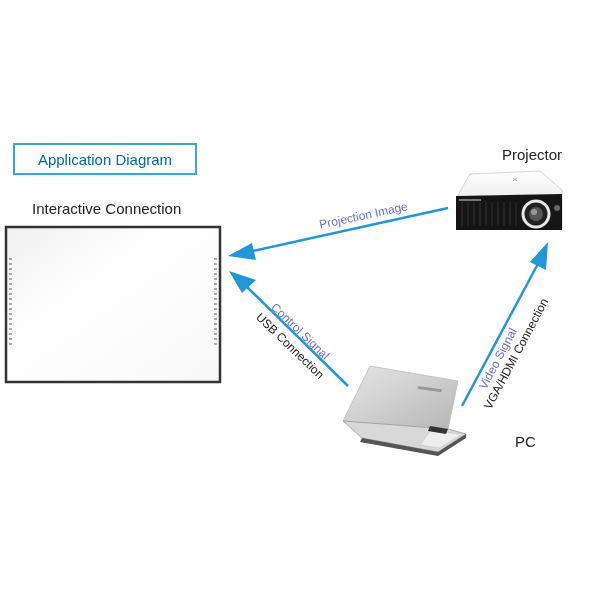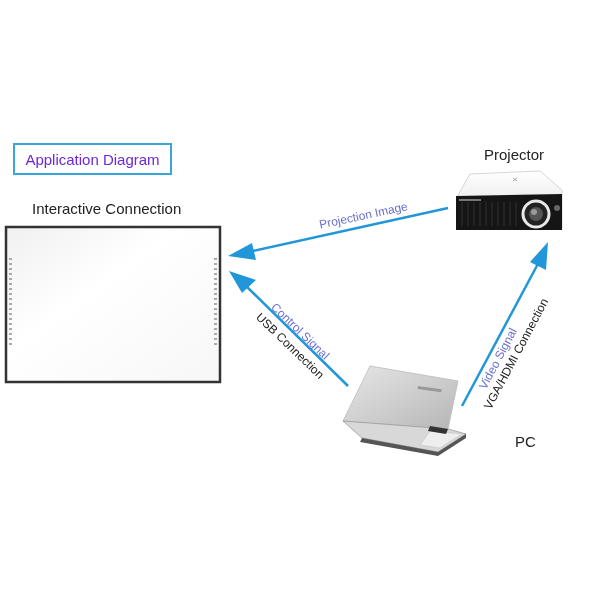--- a/index.html
+++ b/index.html
@@ -1,33 +1,33 @@
 <!DOCTYPE html>
 <html><head>
 <meta charset="utf-8">
 <style>
   html, body { margin:0; padding:0; background:#ffffff; }
   body { width:600px; height:600px; position:relative; overflow:hidden; font-family:"Liberation Sans", sans-serif; }
   .abs { position:absolute; }
-  .title-box { left:13px; top:143px; width:159px; height:32px; border:2px solid #3aa6d8; box-sizing:border-box; display:flex; align-items:center; justify-content:center; font-size:15px; color:#6d28d9; }
+  .title-box { left:13px; top:143px; width:184px; height:32px; border:2px solid #3aa6d8; box-sizing:border-box; display:flex; align-items:center; justify-content:center; font-size:15px; color:#0369a1; }
   .label { font-size:15px; color:#222; white-space:nowrap; }
   svg { position:absolute; left:0; top:0; }
   .rot { position:absolute; white-space:nowrap; font-size:12px; transform-origin:0 0; }
   .sig { color:#6a70d0; }
   .conn { color:#222; }
 </style>
 </head>
 <body>
 
 <div class="abs title-box">
   <span>Application Diagram</span>
 </div>
 
 <div class="abs label" style="left:32px; top:200px;">Interactive Connection</div>
-<div class="abs label" style="left:484px; top:146px;">Projector</div>
+<div class="abs label" style="left:502px; top:146px;">Projector</div>
 <div class="abs label" style="left:515px; top:433px;">PC</div>
 
 <svg width="600" height="600" viewBox="0 0 600 600">
   <defs>
     <linearGradient id="wbg" x1="0" y1="0" x2="1" y2="1">
       <stop offset="0" stop-color="#f0f0f0"></stop>
       <stop offset="0.4" stop-color="#ffffff"></stop>
       <stop offset="1" stop-color="#f7f7f7"></stop>
     </linearGradient>
     <linearGradient id="lidg" x1="0" y1="0" x2="1" y2="1">

